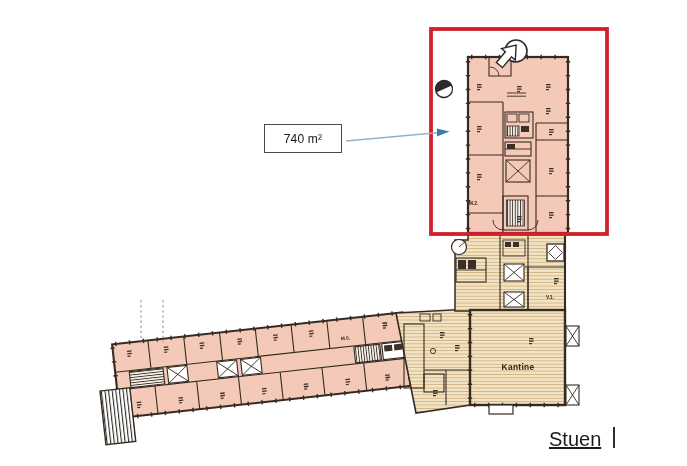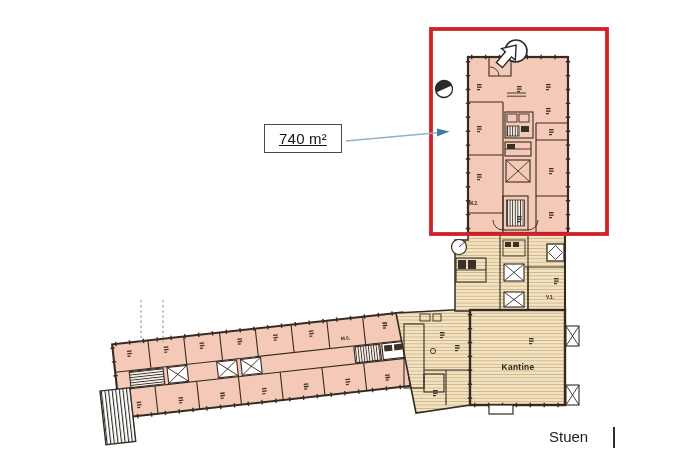--- a/index.html
+++ b/index.html
@@ -10,23 +10,23 @@
   .w1{stroke:#352b22;stroke-width:1.1;fill:none;}
   .w09{stroke:#352b22;stroke-width:0.9;fill:none;}
   .w2{stroke:#352b22;stroke-width:2.1;fill:none;}
   .winDash{stroke:#352b22;stroke-width:4.4;stroke-dasharray:1.4 12.5;fill:none;}
   .dark{fill:#3a3028;}
   .whitefill{fill:#ffffff;stroke:#352b22;}
   .plabel{font-family:"Liberation Sans",sans-serif;font-weight:bold;fill:#2e2419;}
   
   #area-box{position:absolute;left:264px;top:124px;width:76px;height:27px;
             border:1.2px solid #4a4a4a;background:#ffffff;display:flex;
-            align-items:center;justify-content:center;font-size:15px;color:#141414;
-            letter-spacing:.2px;text-decoration:underline;}
-  #floor-caption{position:absolute;left:549px;top:428px;font-size:15px;color:#1c1c1c;}
+            align-items:center;justify-content:center;font-size:12px;color:#141414;
+            letter-spacing:.2px;}
+  #floor-caption{position:absolute;left:549px;top:428px;font-size:20px;color:#1c1c1c;text-decoration:underline;}
   #caption-divider{position:absolute;left:613px;top:427px;width:2px;height:21px;background:#2f2f2f;}
 </style>
 </head>
 <body>
 
 <div id="stage">
   <svg id="plan-svg" width="687" height="466" viewBox="0 0 687 466">
     <defs>
       <pattern id="hatchBeige" patternUnits="userSpaceOnUse" width="4" height="3.4">
         <rect width="4" height="3.4" fill="#f2e3c3"></rect>

